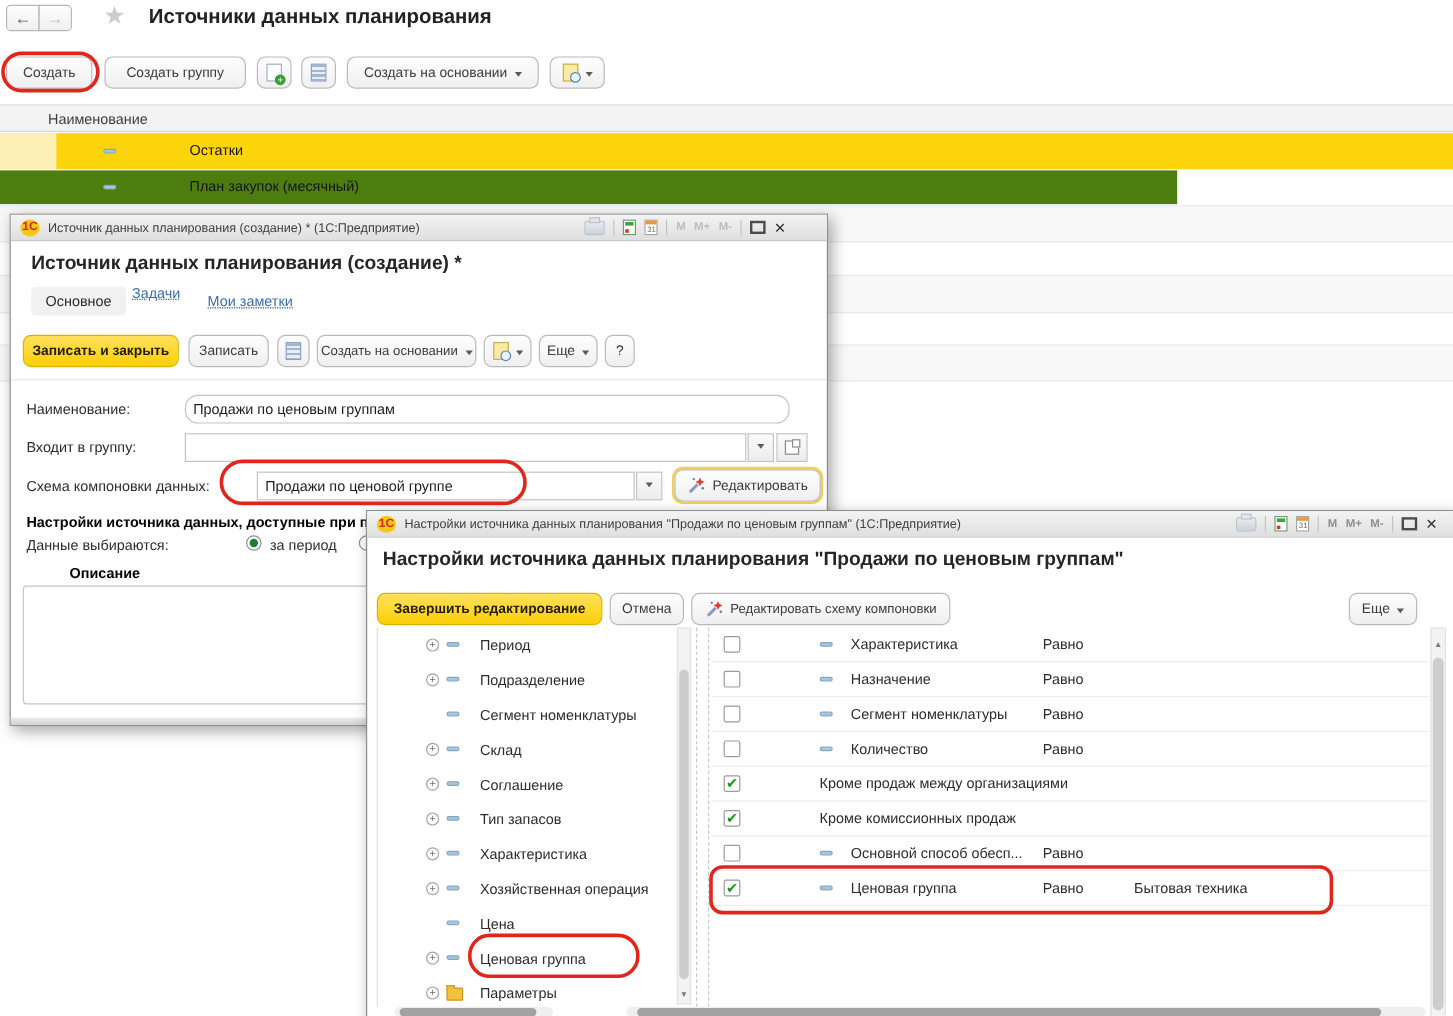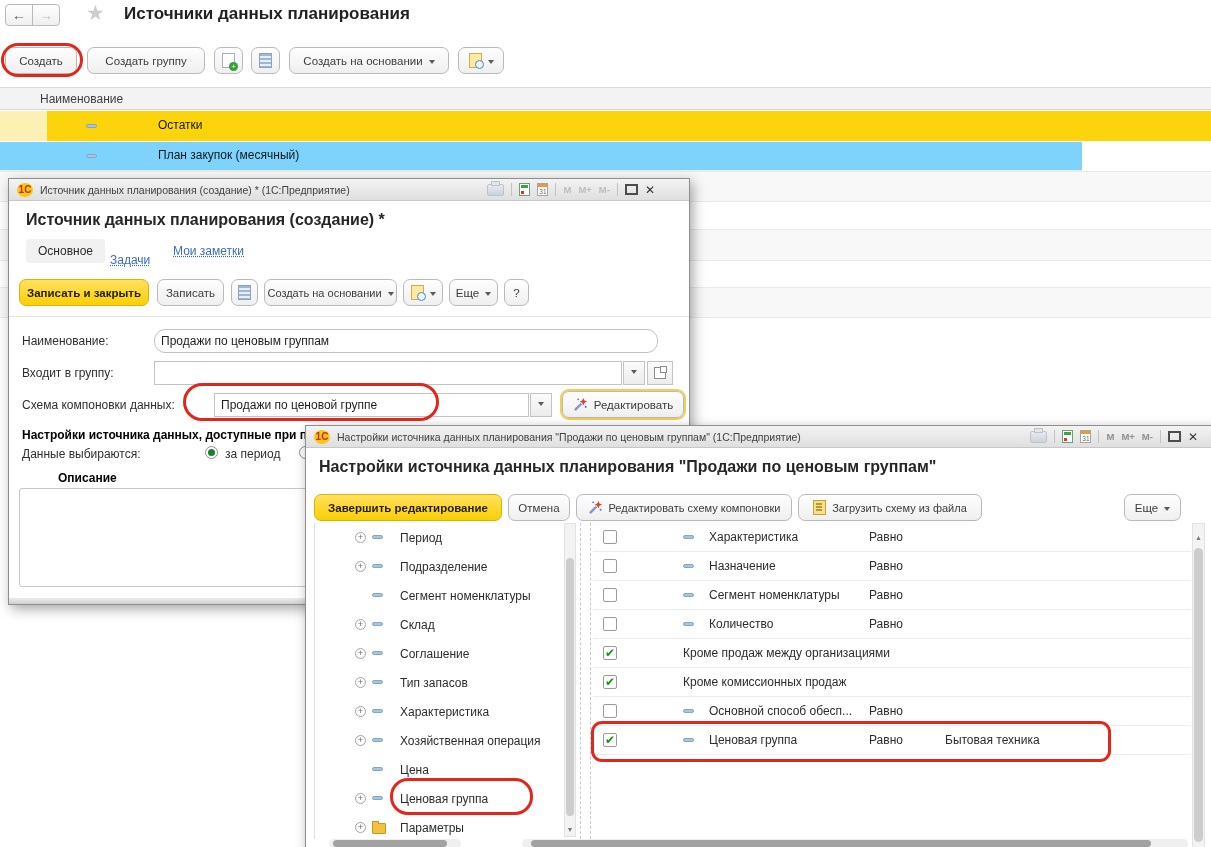--- a/index.html
+++ b/index.html
@@ -132,21 +132,21 @@
 
   <div style="position:absolute;left:0;top:111px;width:1211px;height:30px;background:#fbd40c;">
     <span style="position:absolute;left:0;top:0;width:47px;height:30px;background:#fdf0b4;"></span>
     <span class="dash lsrow-dash"></span>
     <span class="lsrow-txt">Остатки</span>
   </div>
 
   <div style="position:absolute;left:0;top:87px;width:1211px;height:23px;background:#f3f3f3;border-top:1px solid #dcdcdc;border-bottom:1px solid #d7d7d7;box-sizing:border-box;">
     <span style="position:absolute;left:40px;top:4px;color:#3d3d3d;">Наименование</span>
   </div>
-  <div style="position:absolute;left:0;top:142px;width:1082px;height:29px;background:#7dd3fc;border-bottom:1px solid #ececec;box-sizing:border-box;">
+  <div style="position:absolute;left:0;top:142px;width:981px;height:29px;background:#4d7c0f;border-bottom:1px solid #ececec;box-sizing:border-box;">
     <span class="dash lsrow-dash" style="top:12px;"></span>
     <span class="lsrow-txt" style="top:6px;">План закупок (месячный)</span>
   </div>
   <div class="stripe" style="top:171px;height:29px;"></div>
   <div class="stripe" style="top:229px;height:30px;"></div>
   <div class="stripe" style="top:287px;height:29px;"></div>
 
   <div class="win" style="left:8px;top:178px;width:682px;height:427px;z-index:5;">
     <div class="tbar">
       <span class="logo">1С</span>
@@ -164,21 +164,21 @@
         <span class="mtxt">M-</span>
         <span class="vsep"></span>
         <span class="ico-max"></span>
         <span class="xtxt">✕</span>
       </span>
     </div>
 
     <div class="heading" style="left:17px;top:32px;">Источник данных планирования (создание) *</div>
 
     <div class="tab-active" style="left:17px;top:60px;"><span>Основное</span></div>
-    <div class="tab-link" style="left:101px;top:74px;">Задачи</div>
+    <div class="tab-link" style="left:101px;top:58px;">Задачи</div>
     <div class="tab-link" style="left:164px;top:65px;">Мои заметки</div>
 
     <div class="btn yellow" style="left:10px;top:100px;width:130px;">
         <span>Записать и закрыть</span>
       </div>
     <div class="btn" style="left:148px;top:100px;width:67px;">
         <span>Записать</span>
       </div>
     <div class="btn" style="left:222px;top:100px;width:27px;">
         <span class="ico-stack"></span>
@@ -278,24 +278,20 @@
       </div>
     <div class="btn" style="left:270px;top:68px;width:216px;font-size:11px;">
       <svg class="wand" viewBox="0 0 16 16" width="15" height="15">
         <path d="M2 14 L9 7" stroke="#8a97c9" stroke-width="2.6"></path>
         <path d="M11 1 l1.2 2.6 L15 5 l-2.8 1.2 L11 9 l-1.2-2.8 L7 5 l2.8-1.4 Z" fill="#e23d2e"></path>
         <circle cx="13.5" cy="10.5" r="1.1" fill="#4a7ec2"></circle>
           <circle cx="5.5" cy="2.5" r="1" fill="#4a7ec2"></circle>
       </svg>
       <span>Редактировать схему компоновки</span>
     </div>
-    <div class="btn" style="left:492px;top:68px;width:184px;font-size:11px;">
-        <span class="ico-loadfile"></span>
-        <span>Загрузить схему из файла</span>
-      </div>
     <div class="btn" style="left:818px;top:68px;width:57px;">
         <span>Еще</span>
         <span class="arr sm"></span>
       </div>
 
     <div style="position:absolute;left:8px;top:97px;width:250px;height:316px;border-left:1px solid #e0e0e0;overflow:hidden;">
       <div class="tree-row" style="top:0;">
           <span class="plusc">+</span>
           <span class="dash"></span>
           <span class="tlabel">Период</span>

